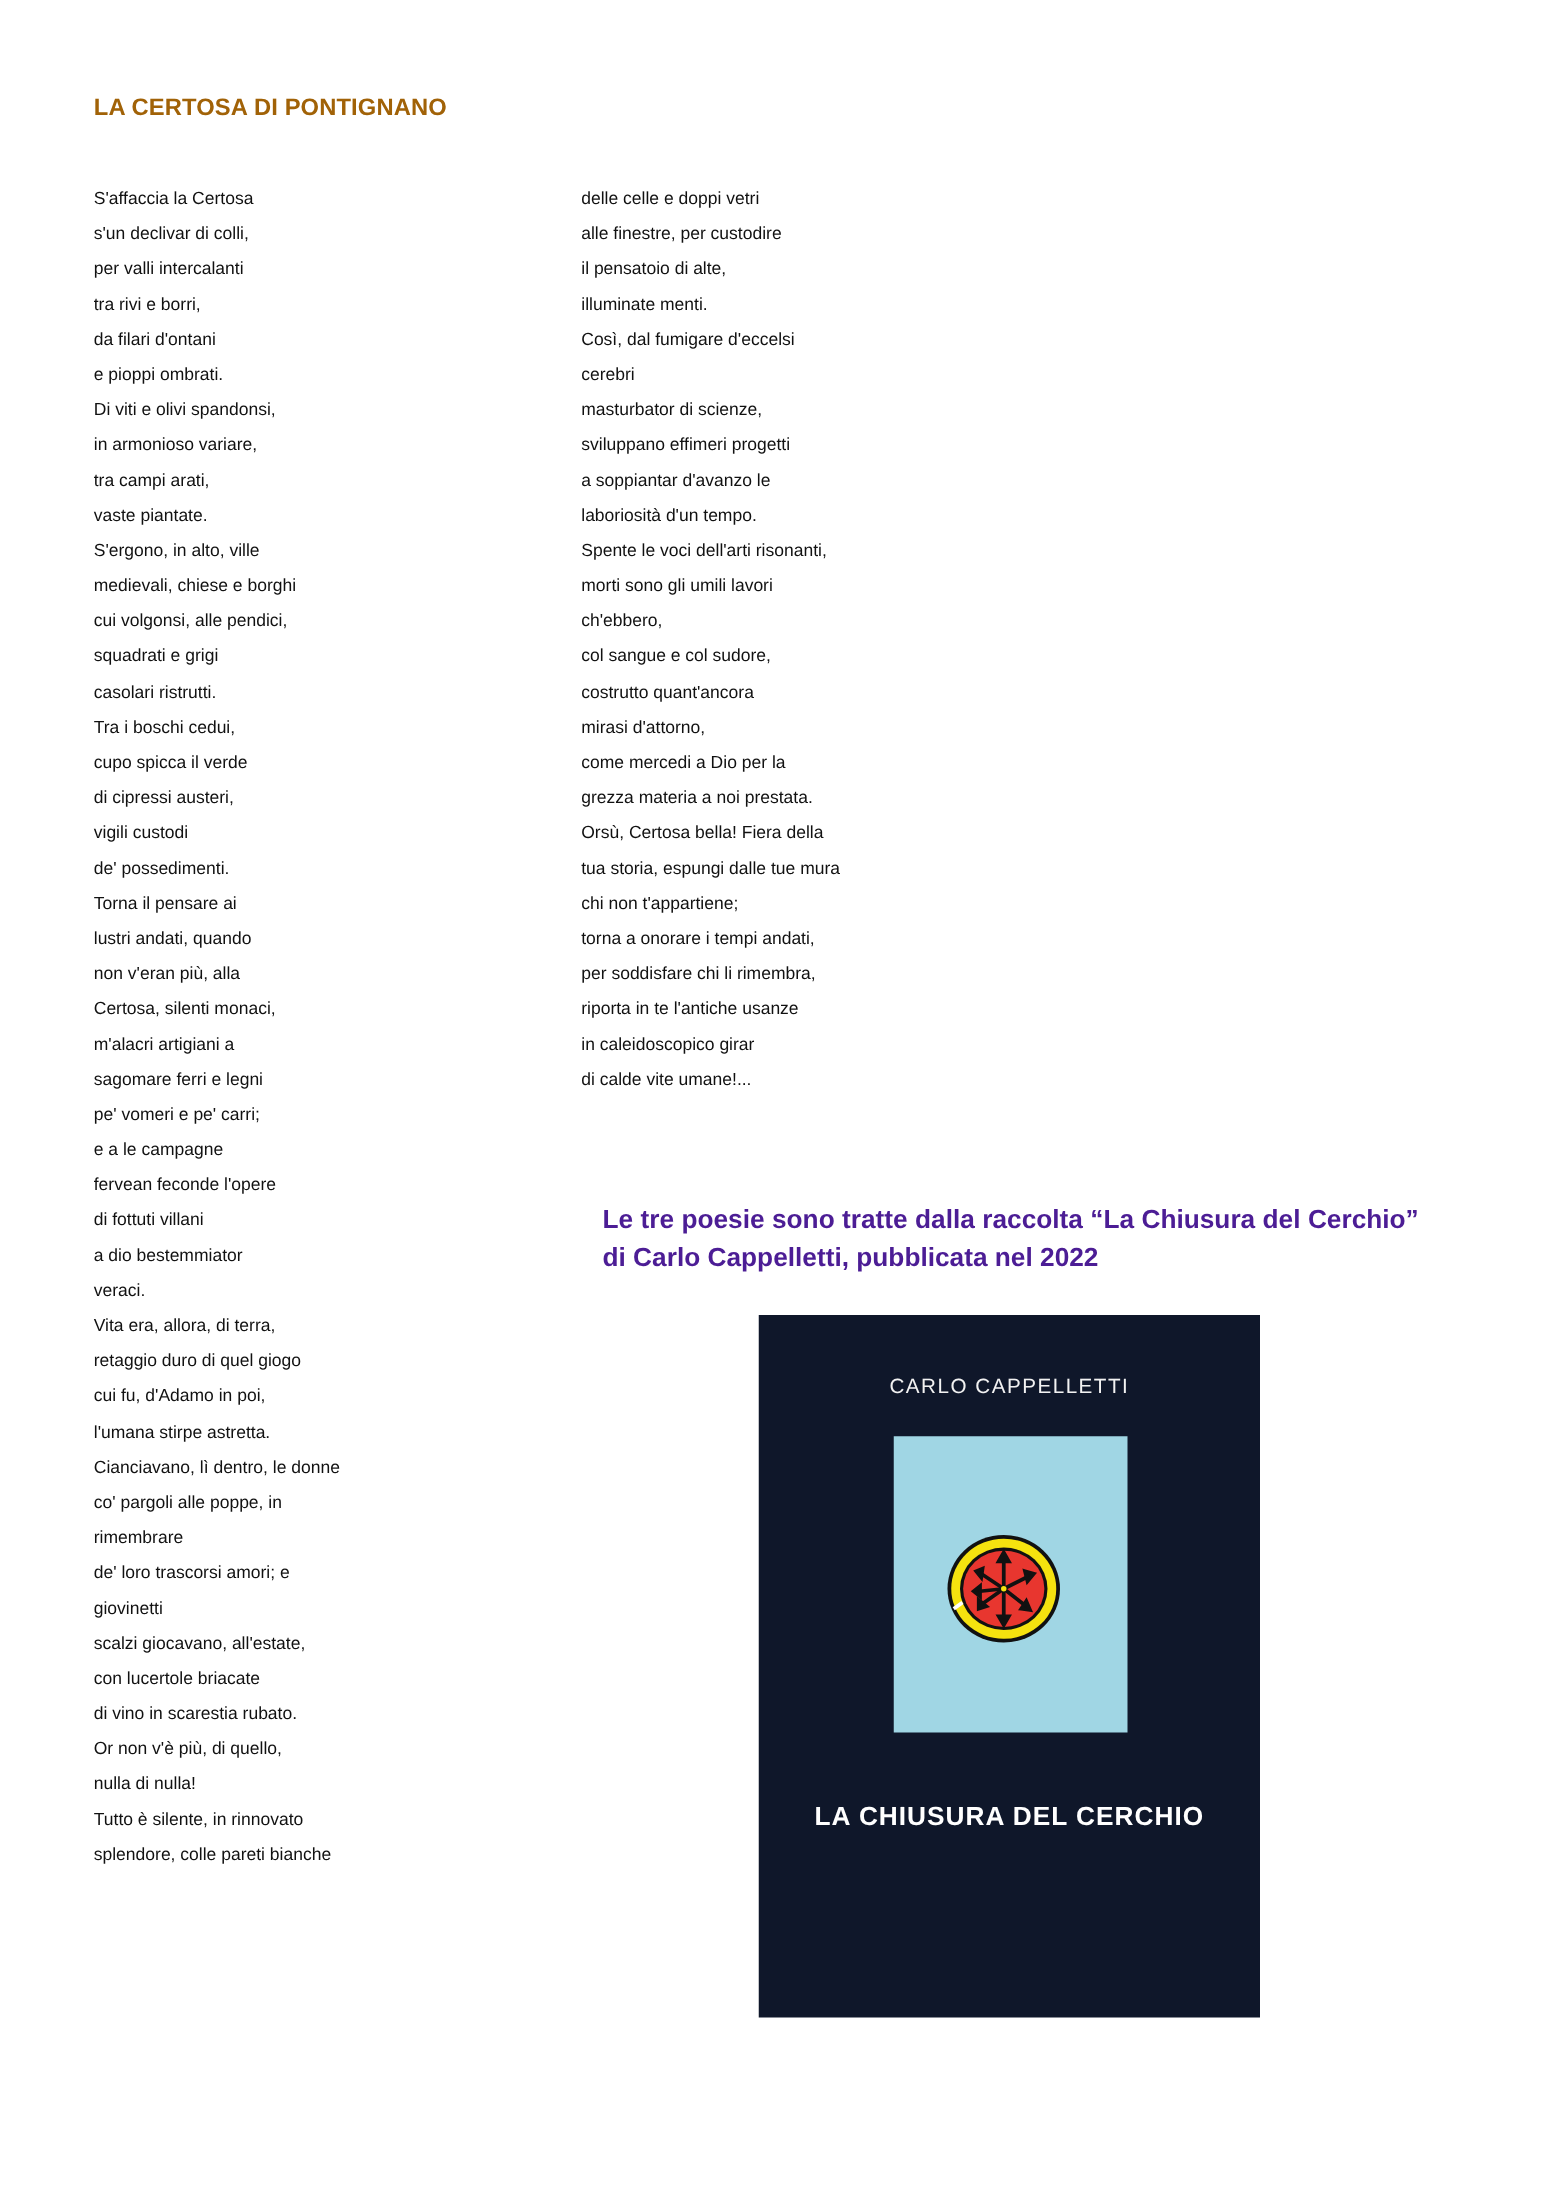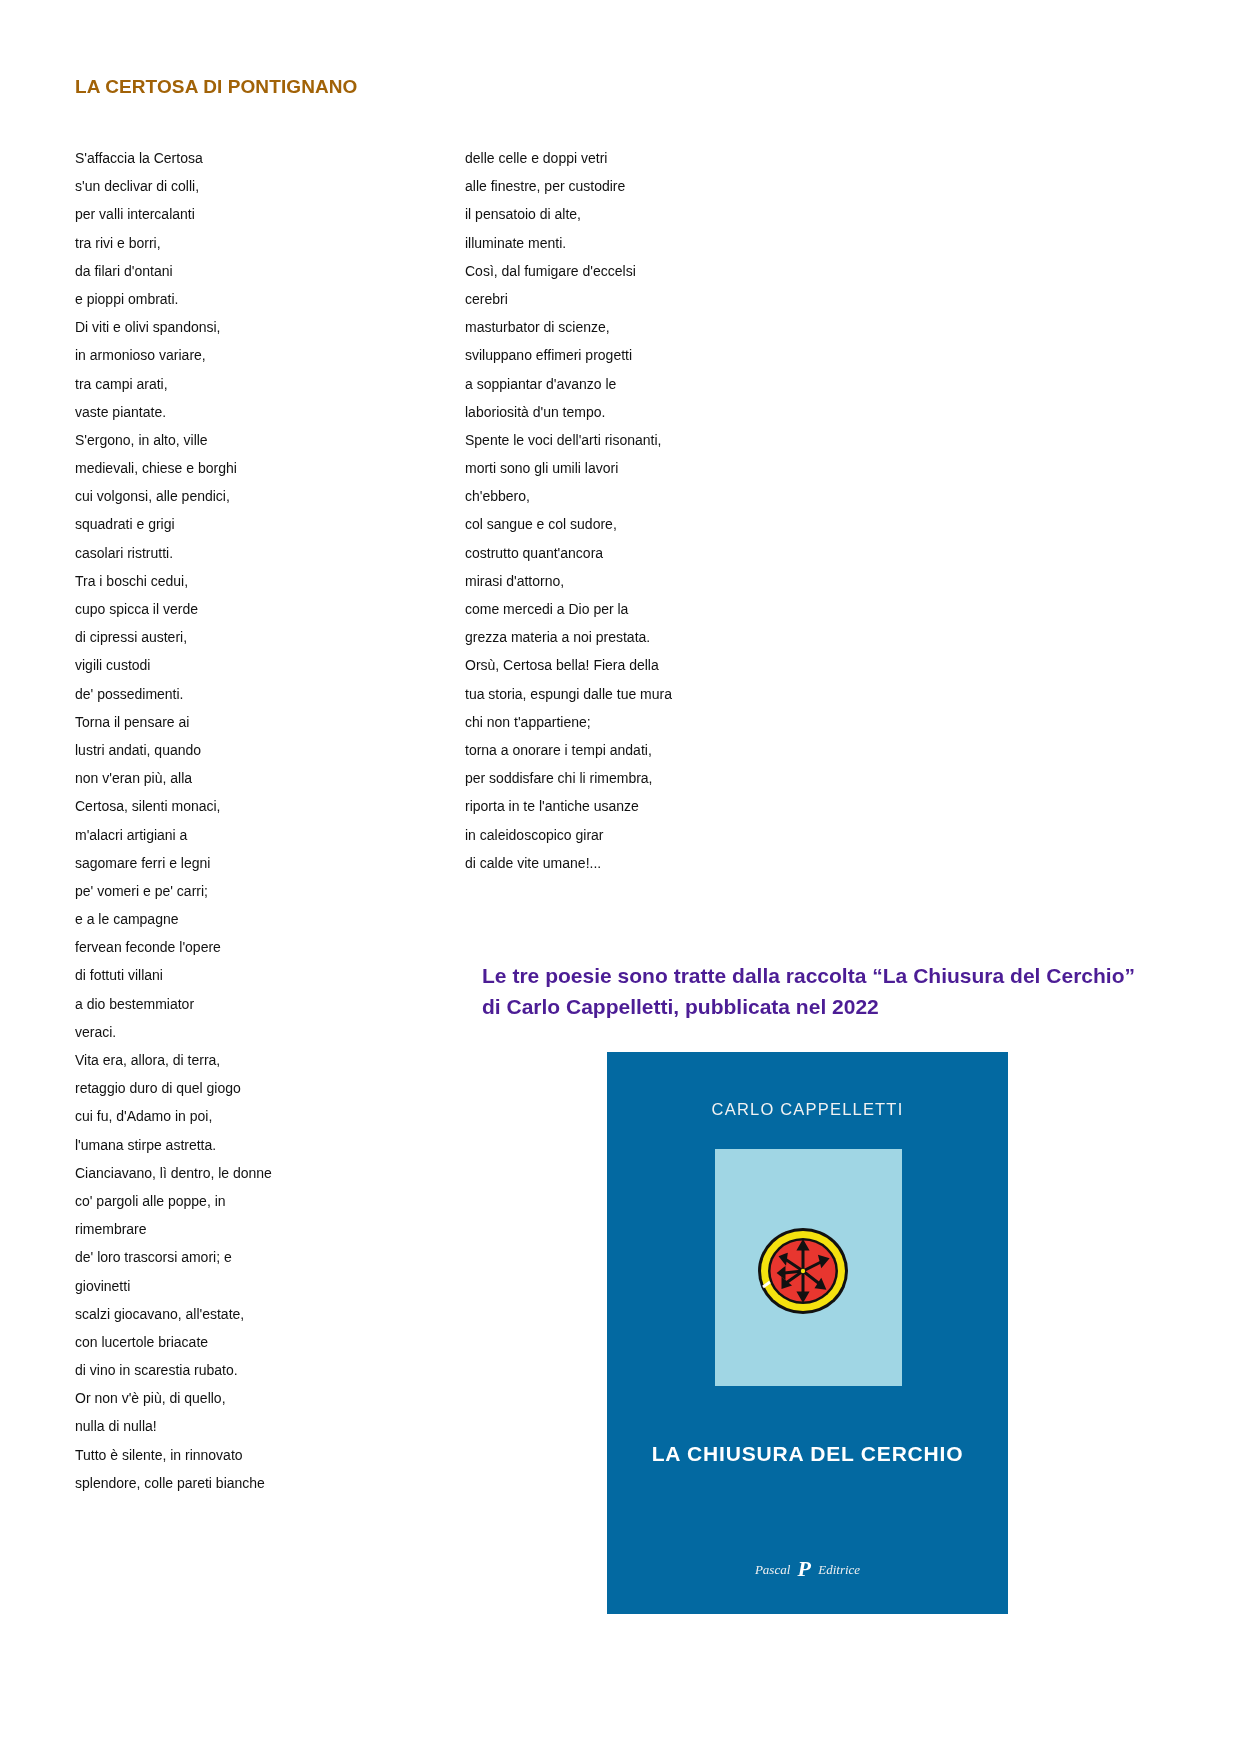--- a/index.html
+++ b/index.html
@@ -6,21 +6,21 @@
   body { width: 1240px; height: 1754px; position: relative; overflow: hidden;
          font-family: "Liberation Sans", "DejaVu Sans", sans-serif; color: #111111; }
   .title { position: absolute; left: 75px; top: 76px; font-size: 19px; font-weight: bold;
            color: #a16207; letter-spacing: 0.1px; }
   .col { position: absolute; top: 132px; font-size: 14px; line-height: 28.2px; white-space: pre; margin-top: 12px; }
   .col-left { left: 75px; }
   .col-right { left: 465px; }
   .line { display: block; height: 28.2px; }
   .caption { position: absolute; left: 482px; top: 960px; width: 653px; font-size: 21px; line-height: 31px;
              font-weight: bold; color: #4c1d95; text-align: justify; text-align-last: left; }
-  .cover { position: absolute; left: 607px; top: 1052px; width: 401px; height: 562px; background: #0369a1; }
+  .cover { position: absolute; left: 607px; top: 1052px; width: 401px; height: 562px; background: #0f172a; }
   .cover-author { position: absolute; left: 0; right: 0; top: 48px; text-align: center; color: #f2f2f2;
                   font-size: 16.5px; letter-spacing: 1.2px; }
   .cover-panel { position: absolute; left: 108px; top: 97px; width: 187px; height: 237px; background: #a0d6e4; }
   .emblem { position: absolute; left: 40px; top: 76px; width: 96px; height: 92px; }
   .cover-title { position: absolute; left: 0; right: 0; top: 390px; text-align: center; color: #ffffff;
                  font-size: 21px; font-weight: bold; letter-spacing: 0.8px; }
   .publisher { position: absolute; left: 0; right: 0; top: 502px; text-align: center; color: #f0f0f0;
                font-family: "Liberation Serif", "DejaVu Serif", serif; font-style: italic; font-size: 13px; }
   .publisher .logo { font-size: 22px; font-weight: bold; color: #ffffff; margin: 0 4px; position: relative; top: 2px; }
 </style>
@@ -56,18 +56,13 @@
         <polygon points="62,62 69,63 66,56"></polygon>
         <polygon points="31,30 26,32 30,37"></polygon>
         <polygon points="29,44 24,48 29,52"></polygon>
         <polygon points="28,55 28,62 34,60"></polygon>
       </g>
       <circle cx="48" cy="46" r="2.2" fill="#f5e20f"></circle>
       <line x1="8" y1="62" x2="15" y2="57" stroke="#ffffff" stroke-width="3"></line>
     </svg>
   </div>
   <div class="cover-title">LA CHIUSURA DEL CERCHIO</div>
-  <div class="publisher">
-    <span>Pascal</span>
-    <span class="logo">P</span>
-    <span>Editrice</span>
-  </div>
 </div>
 
 </body></html>

